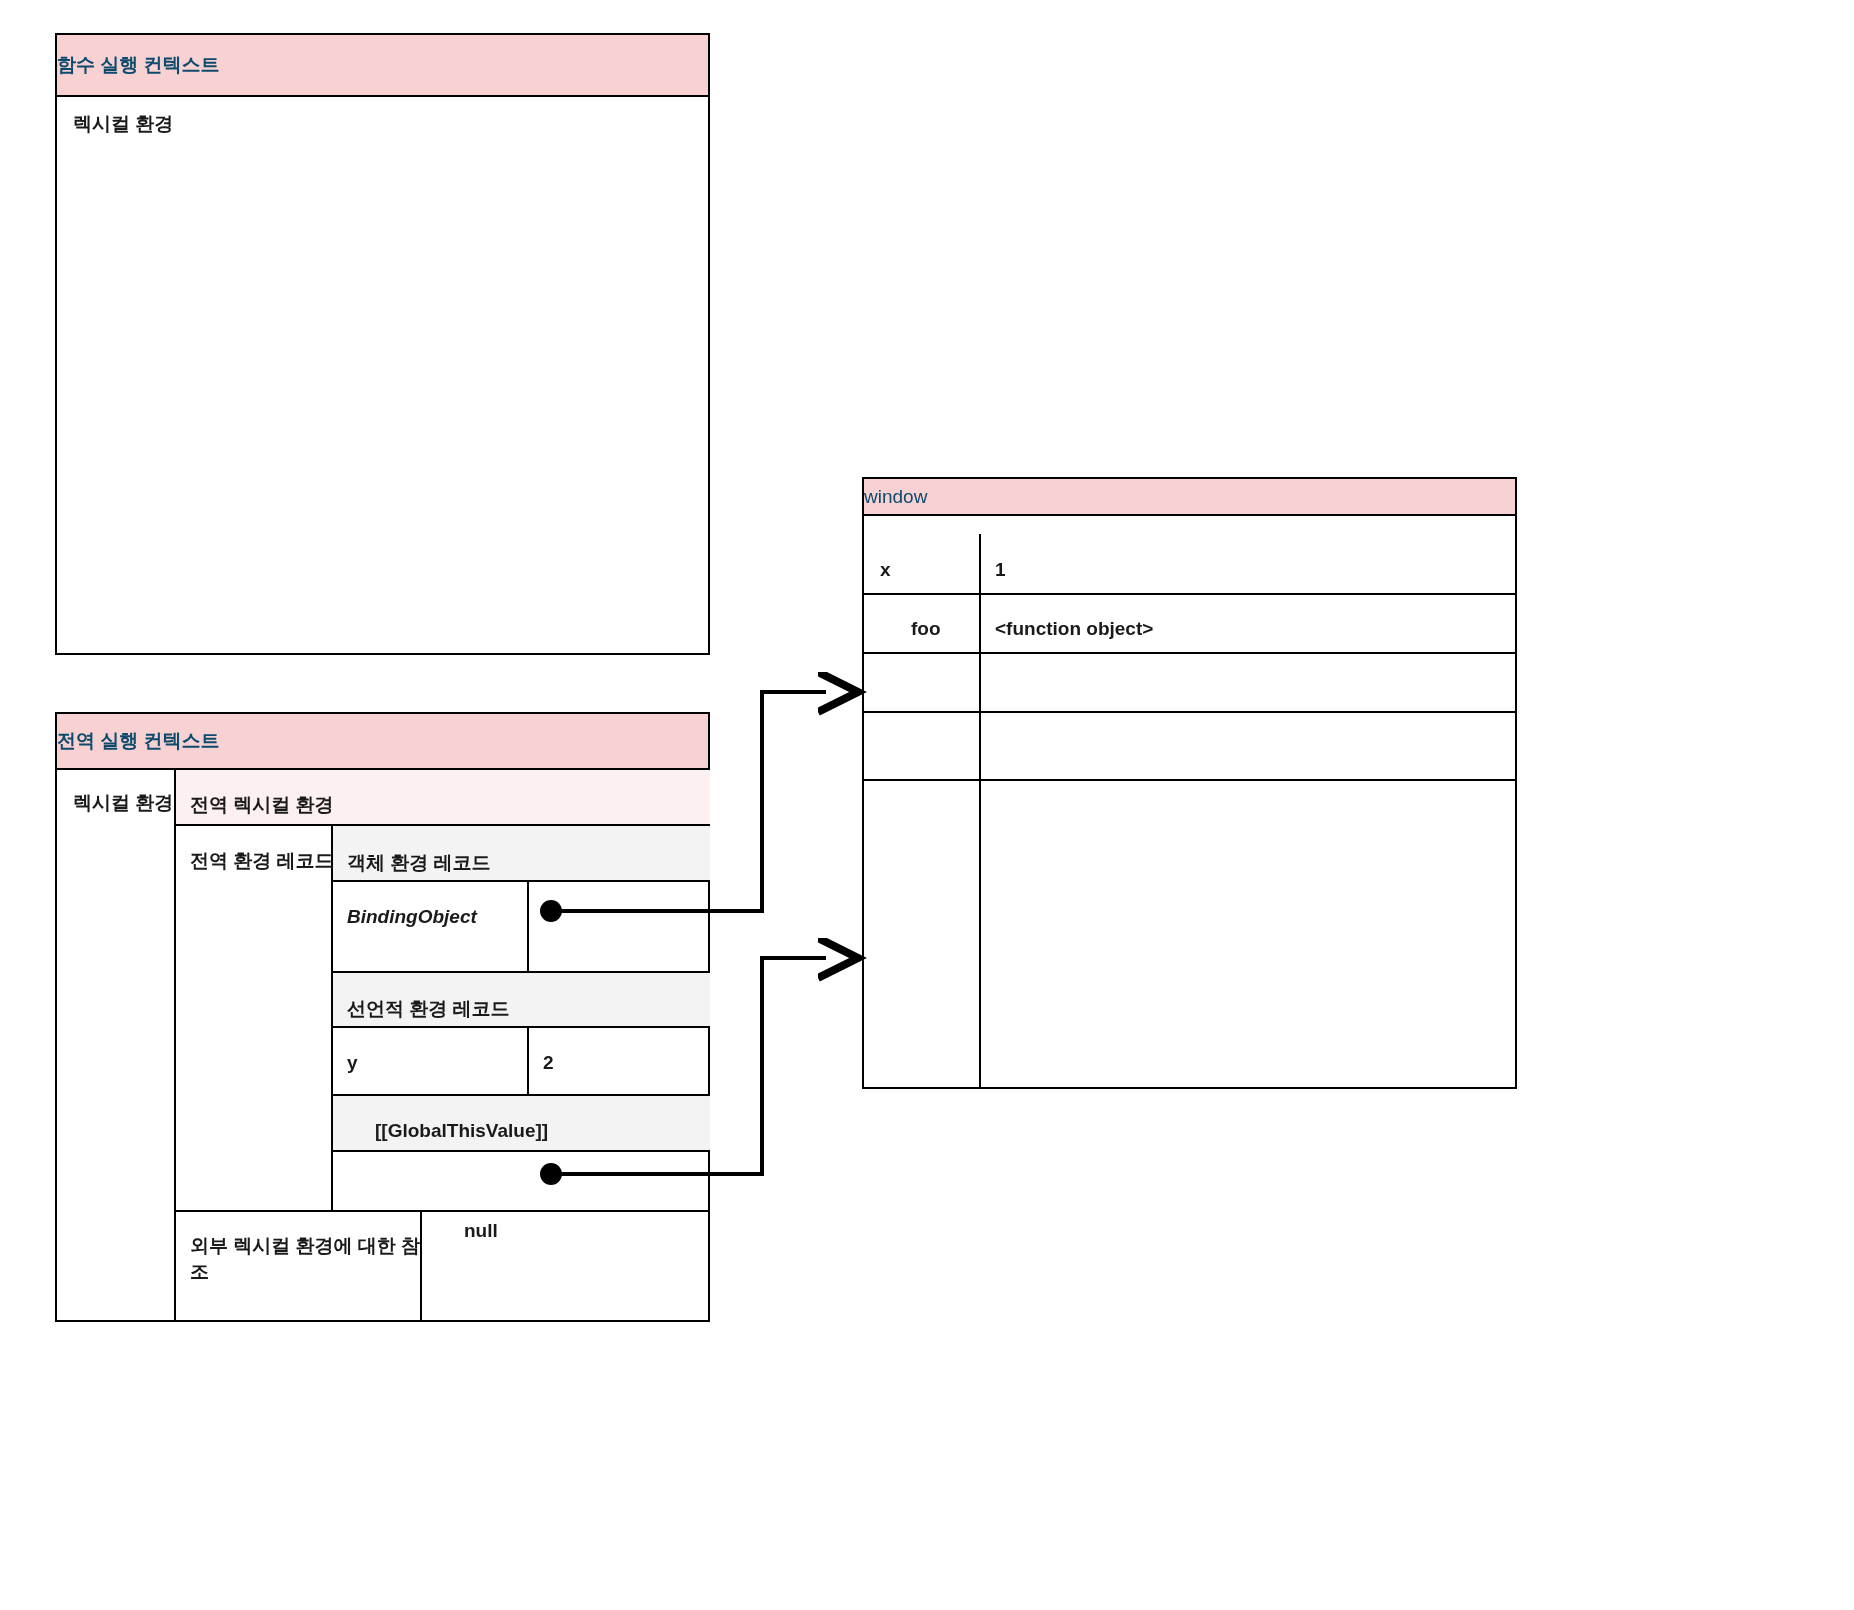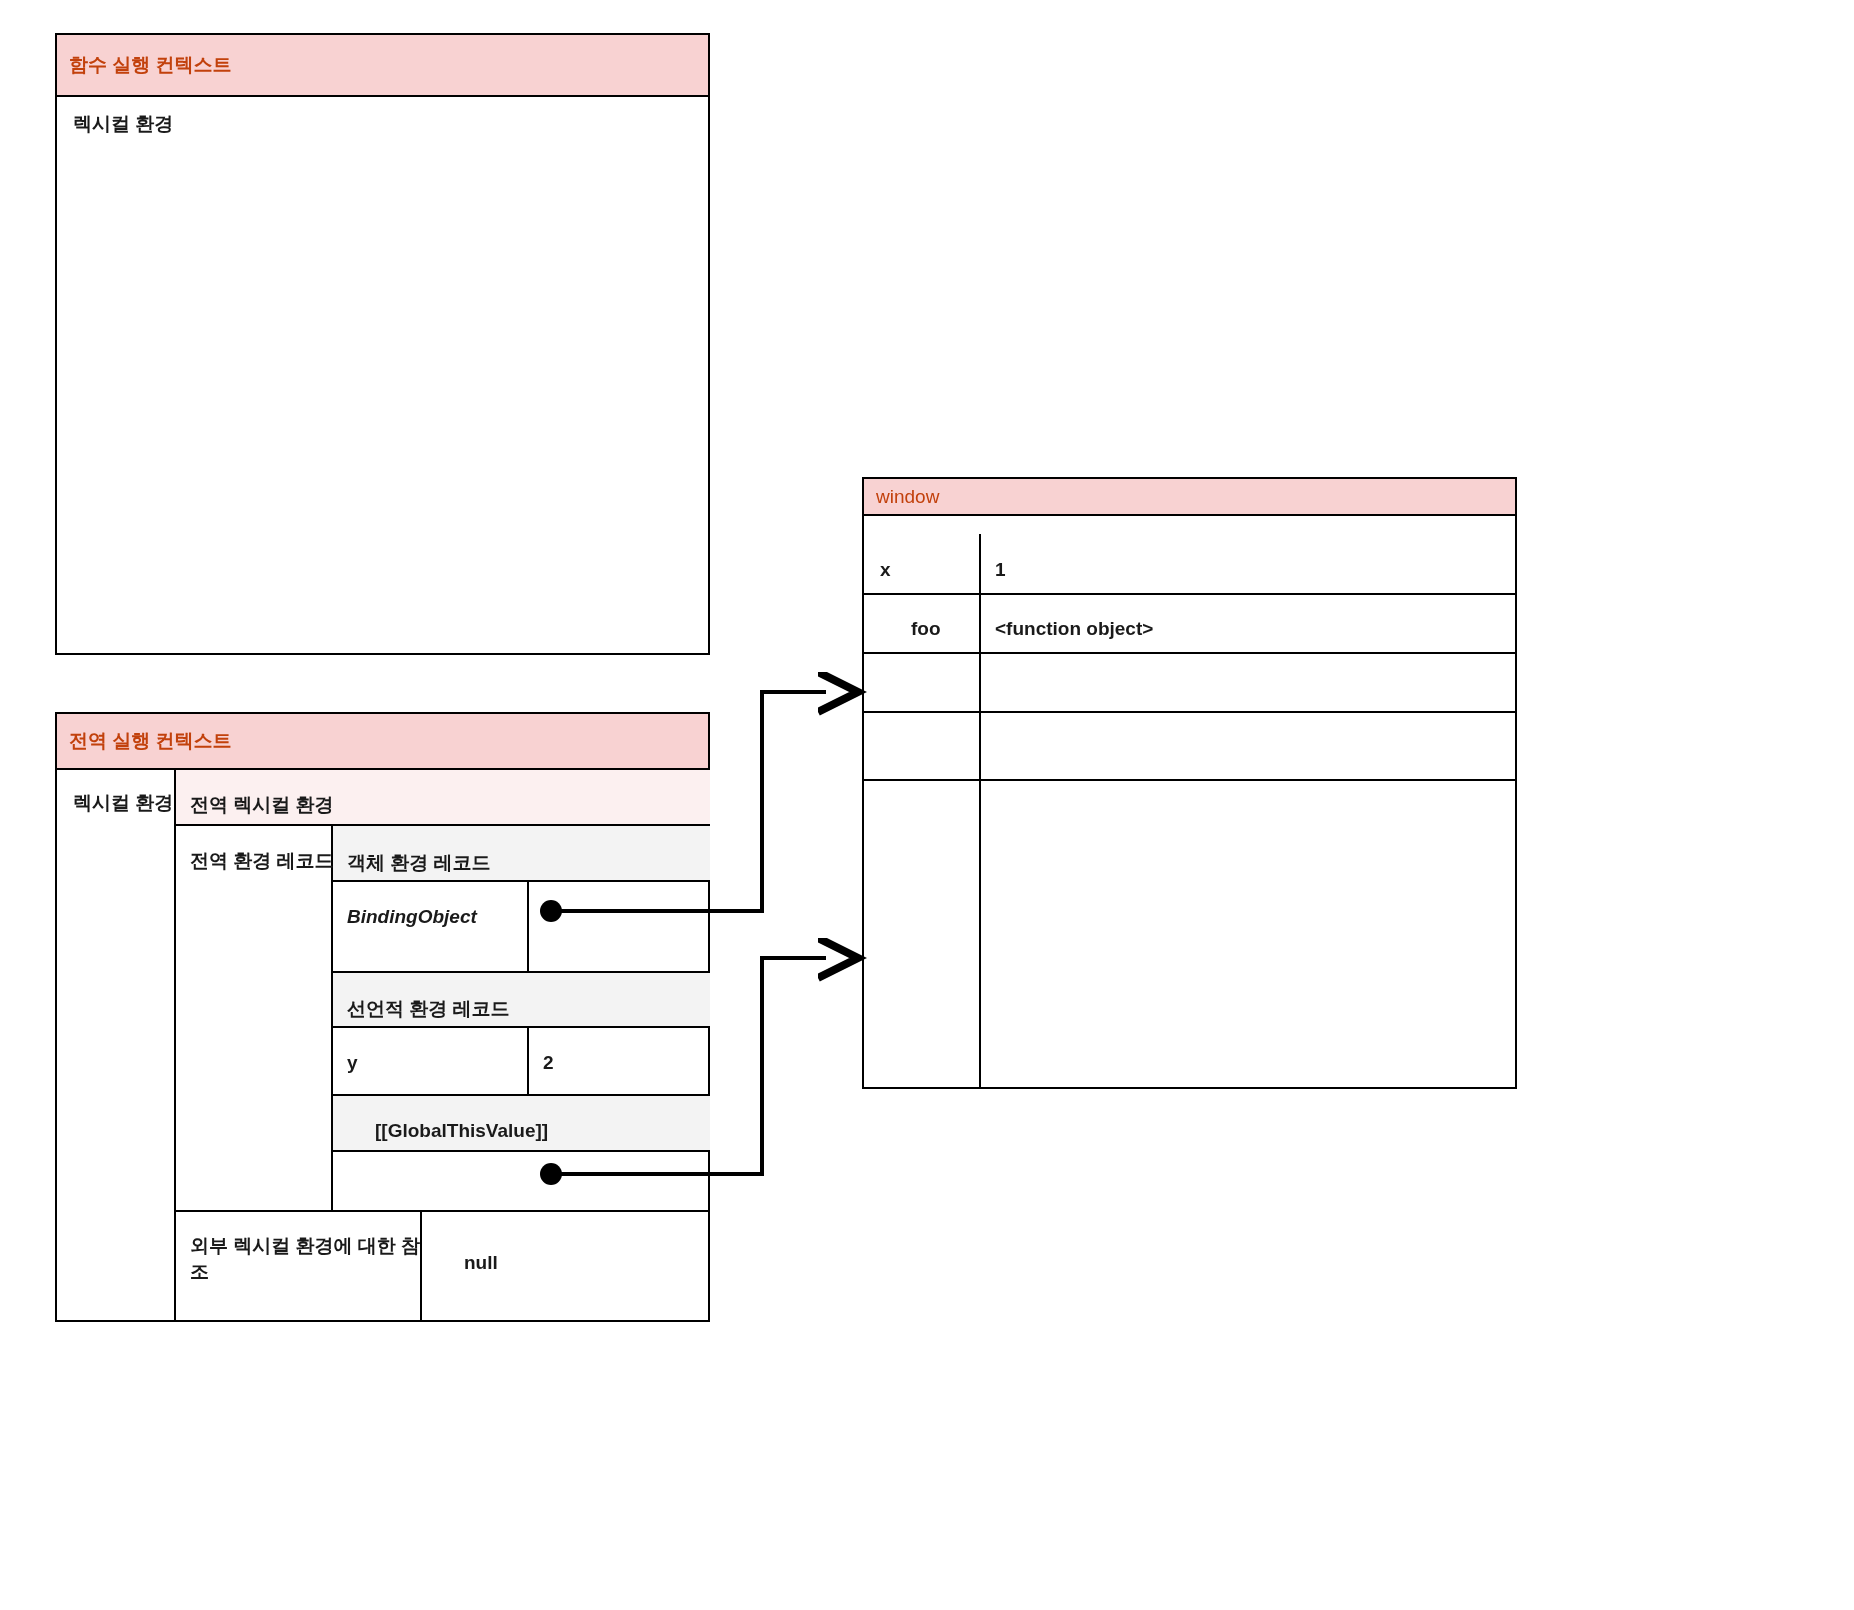--- a/index.html
+++ b/index.html
@@ -13,23 +13,23 @@
   .stage{position:absolute;left:0;top:0;width:1854px;height:1610px;}
 
   
   .box{position:absolute;box-sizing:border-box;border:2px solid #000;background:#fff;}
   .hdr{
     box-sizing:border-box;
     background:#f8d2d2;
     border-bottom:2px solid #000;
     font-weight:bold;
     font-size:19px;
-    color:#c2410c;
+    color:#0c4a6e;
     display:flex;align-items:center;
-    padding-left:12px;
+    padding-left:0;
   }
   .hdr.thin{font-weight:normal;}
   .cell{
     box-sizing:border-box;
     position:absolute;
     font-size:19px;
     color:#1a1a1a;
     padding:14px 0 0 16px;
   }
   .cell.b{font-weight:bold;}
@@ -118,21 +118,21 @@
     </div>
     <div class="cell b" style="left:470px;top:324px;width:180px;">
       <span>2</span>
     </div>
     <div class="cell b" style="left:274px;top:392px;width:330px;padding-left:44px;">
       <span>[[GlobalThisValue]]</span>
     </div>
     <div class="cell b" style="left:117px;top:505px;width:250px;">
       <span>외부 렉시컬 환경에 대한 참조</span>
     </div>
-    <div class="cell b" style="left:363px;top:524px;width:200px;padding-left:44px;">
+    <div class="cell b" style="left:363px;top:492px;width:200px;padding-left:44px;">
       <span>null</span>
     </div>
   </div>
 
   <div class="box" style="left:862px;top:477px;width:655px;height:612px;">
     <div class="hdr thin" style="height:37px;">
       <span>window</span>
     </div>
 
     <div class="ln lnv" style="left:115px;top:55px;height:553px;"></div>

